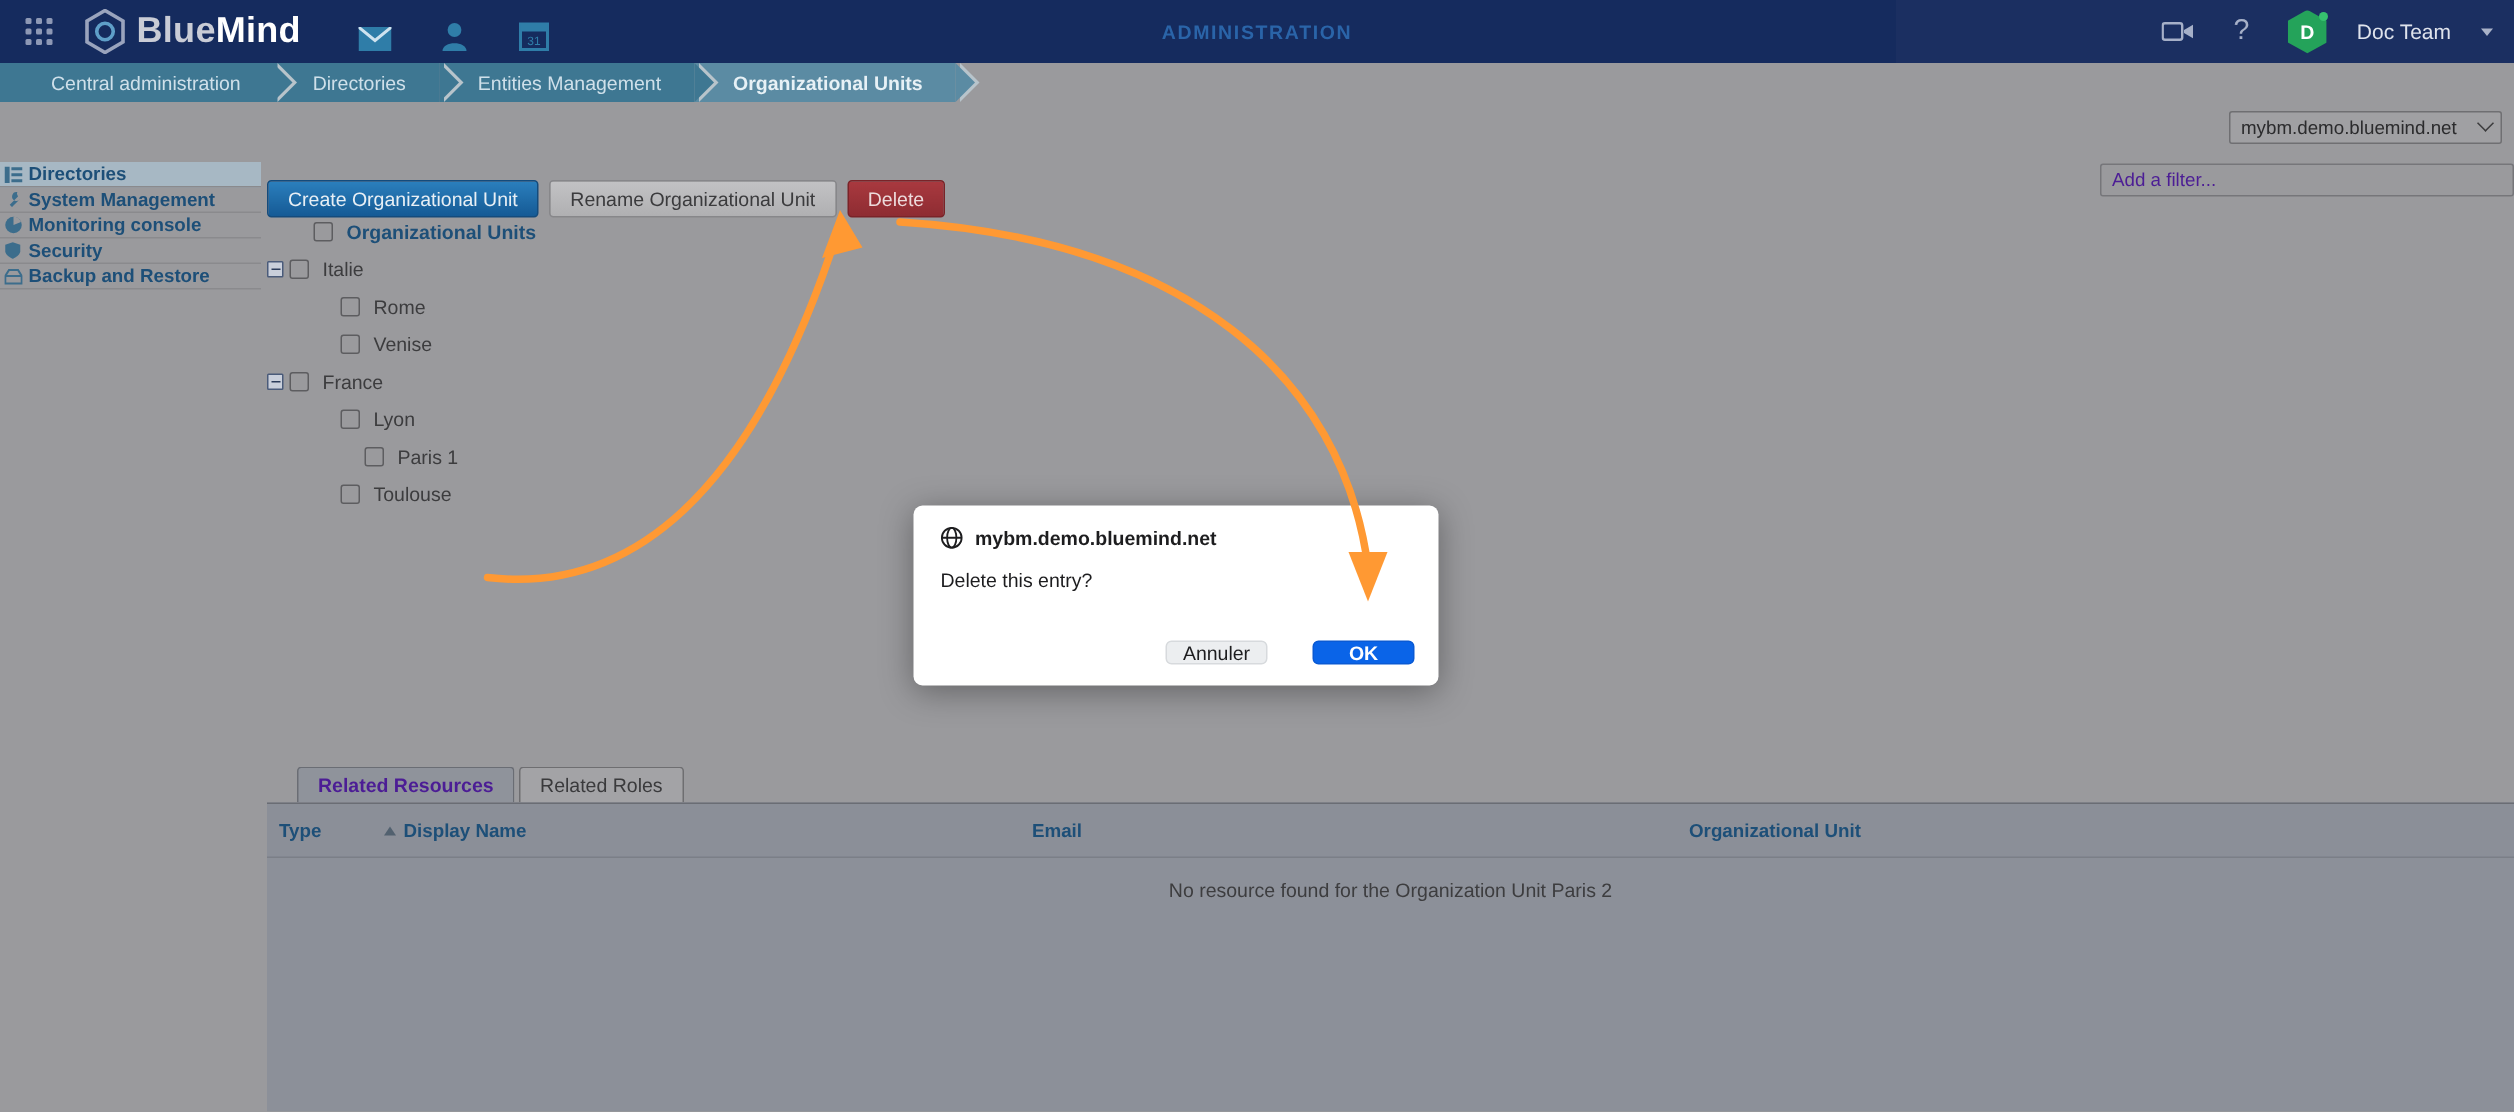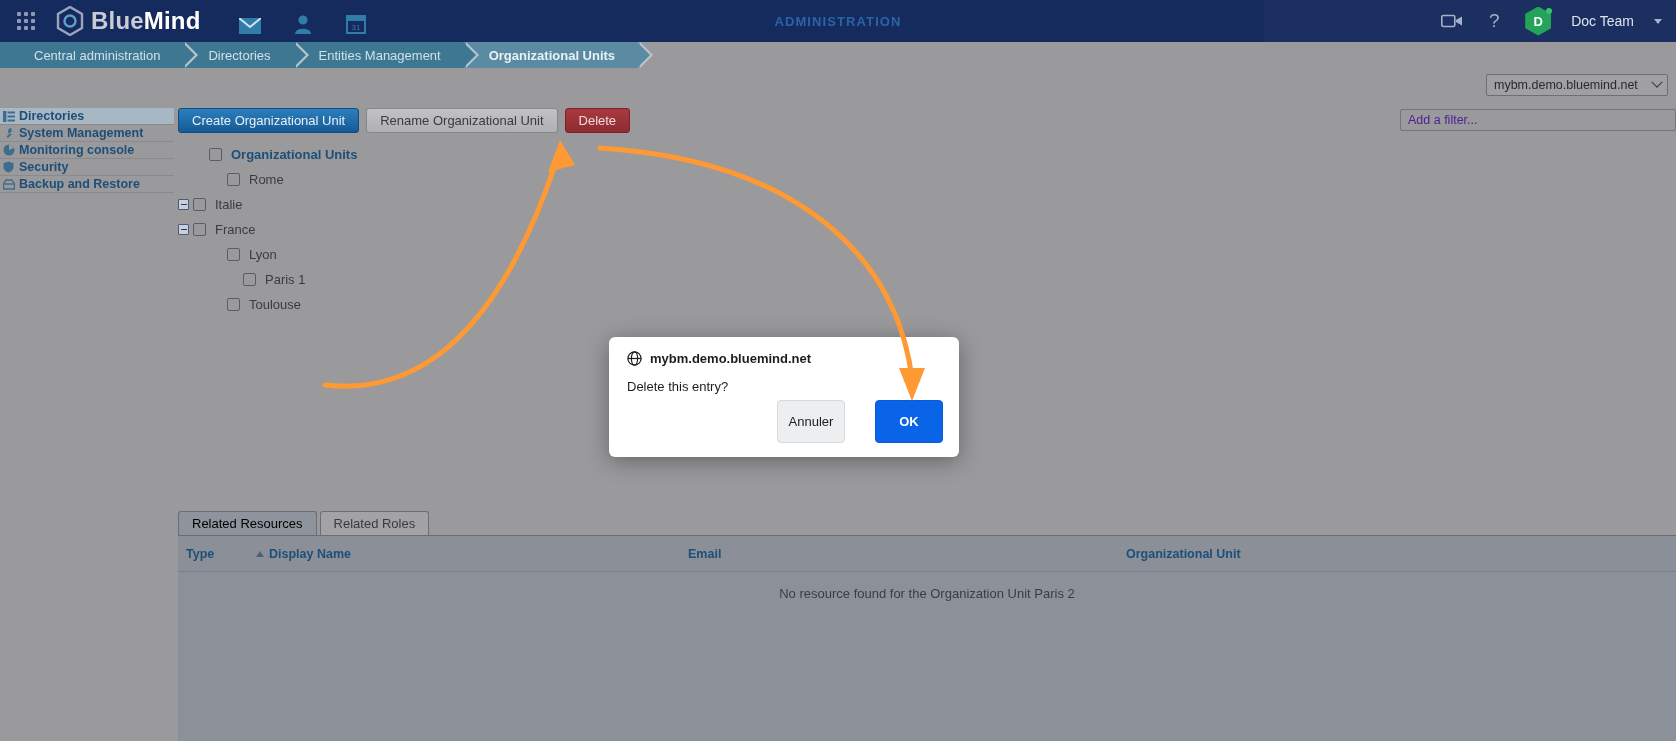--- a/index.html
+++ b/index.html
@@ -92,21 +92,21 @@
   .leftnav { position:absolute; left:0; top:108px; width:174px; }
   .nav-item {
     height:17px; display:flex; align-items:center; gap:4px;
     border-bottom:1px solid #8a8a8d; padding-left:2px;
     font-size:12.5px; font-weight:bold; color:#1d4f78; cursor:pointer;
   }
   .nav-item.active { background:#a7b8c4; }
   .nav-ico { width:13px; height:13px; display:flex; align-items:center; justify-content:center; color:#4a6f88; flex: 0 0 13px; }
 
   
-  .toolbar { position:absolute; left:178px; top:108px; display:flex; gap:7px; align-items:center; }
+  .toolbar { position:absolute; left:178px; top:120px; display:flex; gap:7px; align-items:center; }
   .btn { height:25px; border-radius:3px; font-size:13px; padding:0 13px; display:flex; align-items:center; cursor:pointer; border:1px solid rgba(0,0,0,.25); }
   .btn-primary { background: linear-gradient(#2b7fbd,#155a95); color:#e8eff5; border-color:#144b7c; }
   .btn-default { background: linear-gradient(#c2c2c4,#b0b0b2); color:#3b3b3d; border-color:#87878a; }
   .btn-danger { background: linear-gradient(#a9393f,#8e2c32); color:#eddbdc; border-color:#7a2328; }
 
   .filter-input {
     position:absolute; top:109px; left:1400px; width:276px; height:22px;
     background:#9a9a9d; border:1px solid #76767a; border-radius:2px;
     font-size:12.5px; color:#4c1d95; padding: 0 7px; display:flex; align-items:center;
   }
@@ -133,37 +133,37 @@
     transform: rotate(42deg) translate(-1px,-1px);
   }
 
   
   .tabs { position:absolute; left:178px; top:511px; display:flex; align-items:flex-end; gap:3px; }
   .tab {
     height:24px; padding:0 13px; display:flex; align-items:center; font-size:13px;
     border:1px solid #6e6e71; border-bottom:none; border-radius:3px 3px 0 0;
     background:#a3a3a6; color:#3a3a3c; cursor:pointer;
   }
-  .tab.active { background:#8f939b; color:#000000; font-weight:normal; border-color:#6a6d74; }
+  .tab.active { background:#8f939b; color:#4c1d95; font-weight:bold; border-color:#6a6d74;margin-left:20px; }
   .panel { position:absolute; left:178px; top:535px; width:1498px; height:206px; background:#8c9099; border-top:1px solid #6a6d74; }
   .thead { height:36px; background:#8b8f98; border-bottom:1px solid #7b7f87; display:flex; align-items:center; }
   .th { font-size:12.5px; font-weight:bold; color:#1d4f78; display:flex; align-items:center; gap:5px; }
   .sort-arrow { width:0;height:0;border-left:4px solid transparent;border-right:4px solid transparent;border-bottom:6px solid #52616f; }
   .empty-msg { text-align:center; font-size:13px; color:#3d3d3f; padding-top:14px; }
 
   
   .modal {
     position:absolute; left:609px; top:337px; width:350px; height:120px;
     background:#ffffff; border-radius:6px; box-shadow: 0 4px 22px rgba(0,0,0,.35);
     z-index: 30;
   }
   .modal-title { display:flex; align-items:center; gap:8px; padding: 14px 18px 0 18px; font-size:13px; font-weight:bold; color:#1d1d1f; }
   .modal-body { padding: 13px 18px 0 18px; font-size:13px; color:#1d1d1f; }
   .modal-actions { position:absolute; right:16px; bottom:14px; display:flex; gap:10px; align-items:center; }
-  .mbtn { height:43px; min-width:68px; border-radius:4px; font-size:13px; display:flex; align-items:center; justify-content:center; cursor:pointer; }
+  .mbtn { height:16px; min-width:68px; border-radius:4px; font-size:13px; display:flex; align-items:center; justify-content:center; cursor:pointer; }
   .mbtn-cancel { background:#eceef0; color:#1d1d1f; border:1px solid #d7dadd; }
   .mbtn-ok { background:#0a64e8; color:#ffffff; font-weight:bold; border:1px solid #0a5ad4; padding: 0 18px; margin-left: 20px; }
 
   
   .anno { position:absolute; left:0; top:0; width:1676px; height:741px; pointer-events:none; z-index:40; }
 </style>
 </head>
 <body>
 
 <div class="app">
@@ -307,34 +307,39 @@
   </div>
 
   <div class="tree">
 
     <div class="tnode root" style="padding-left:16px;">
       <span class="expander spacer"></span>
       <span class="cbox"></span>
       <span>Organizational Units</span>
     </div>
 
-    <div class="tnode" style="padding-left:34px;">
-      <span class="expander spacer"></span>
-      <span class="cbox"></span>
-      <span>Rome</span>
-    </div>
-
     <div class="tnode" style="padding-left:0px;">
       <span class="expander">
           <i></i>
         </span>
       <span class="cbox"></span>
       <span>Italie</span>
     </div>
 
+    <div class="tnode" style="padding-left:34px;">
+      <span class="expander spacer"></span>
+      <span class="cbox"></span>
+      <span>Rome</span>
+    </div>
+
+    <div class="tnode" style="padding-left:34px;">
+      <span class="expander spacer"></span>
+      <span class="cbox"></span>
+      <span>Venise</span>
+    </div>
 
     <div class="tnode" style="padding-left:0px;">
       <span class="expander">
           <i></i>
         </span>
       <span class="cbox"></span>
       <span>France</span>
     </div>
 
     <div class="tnode" style="padding-left:34px;">

